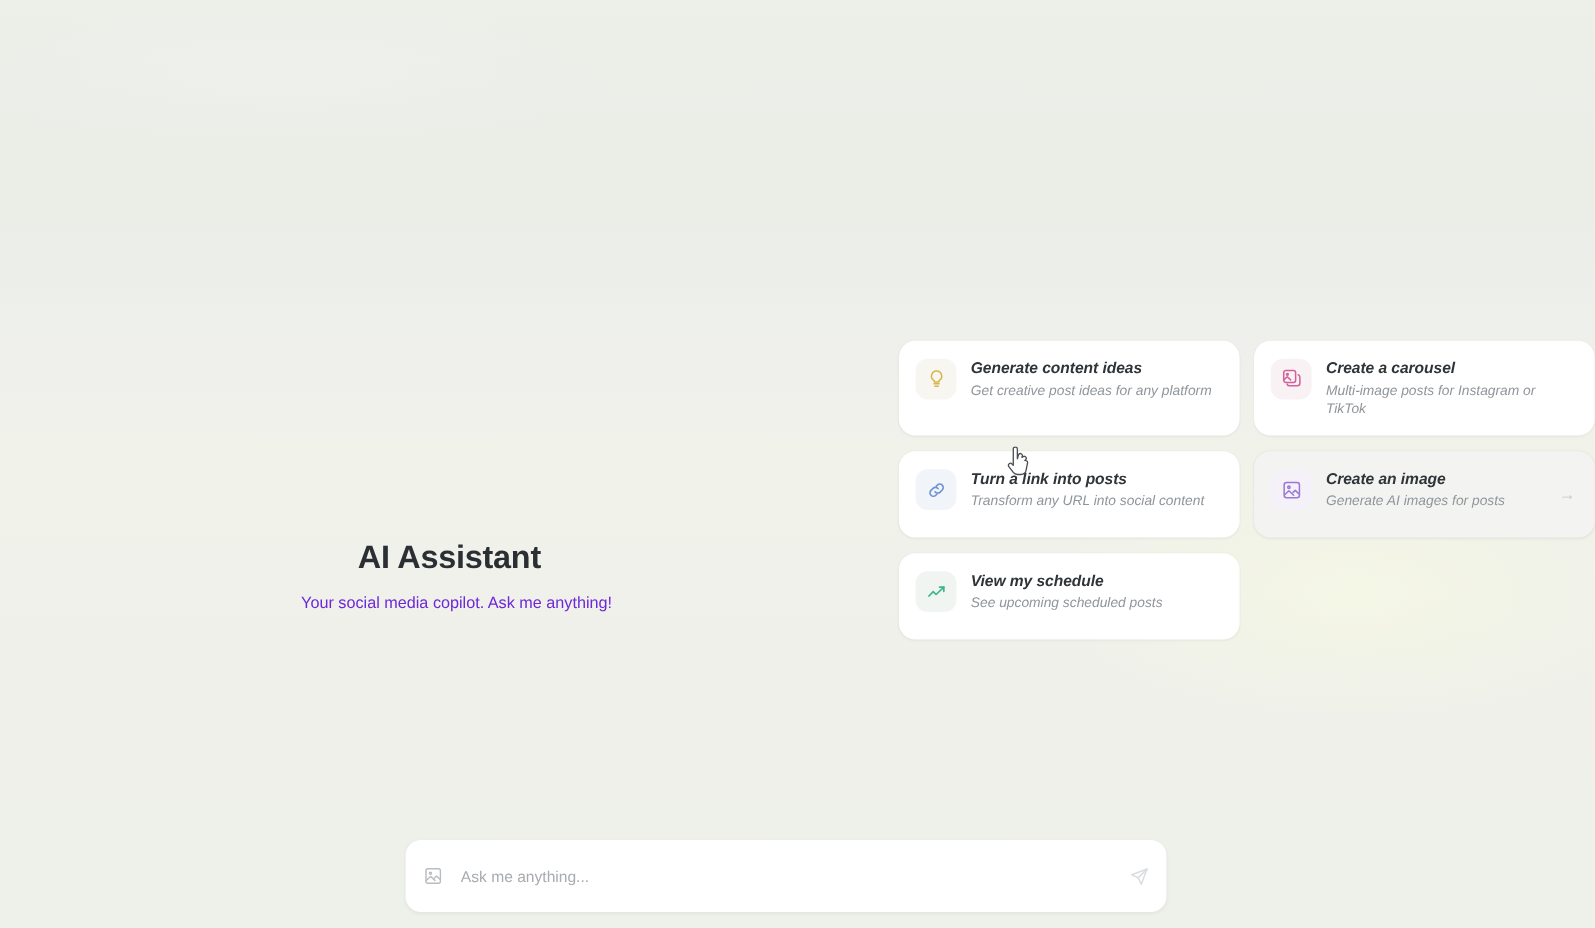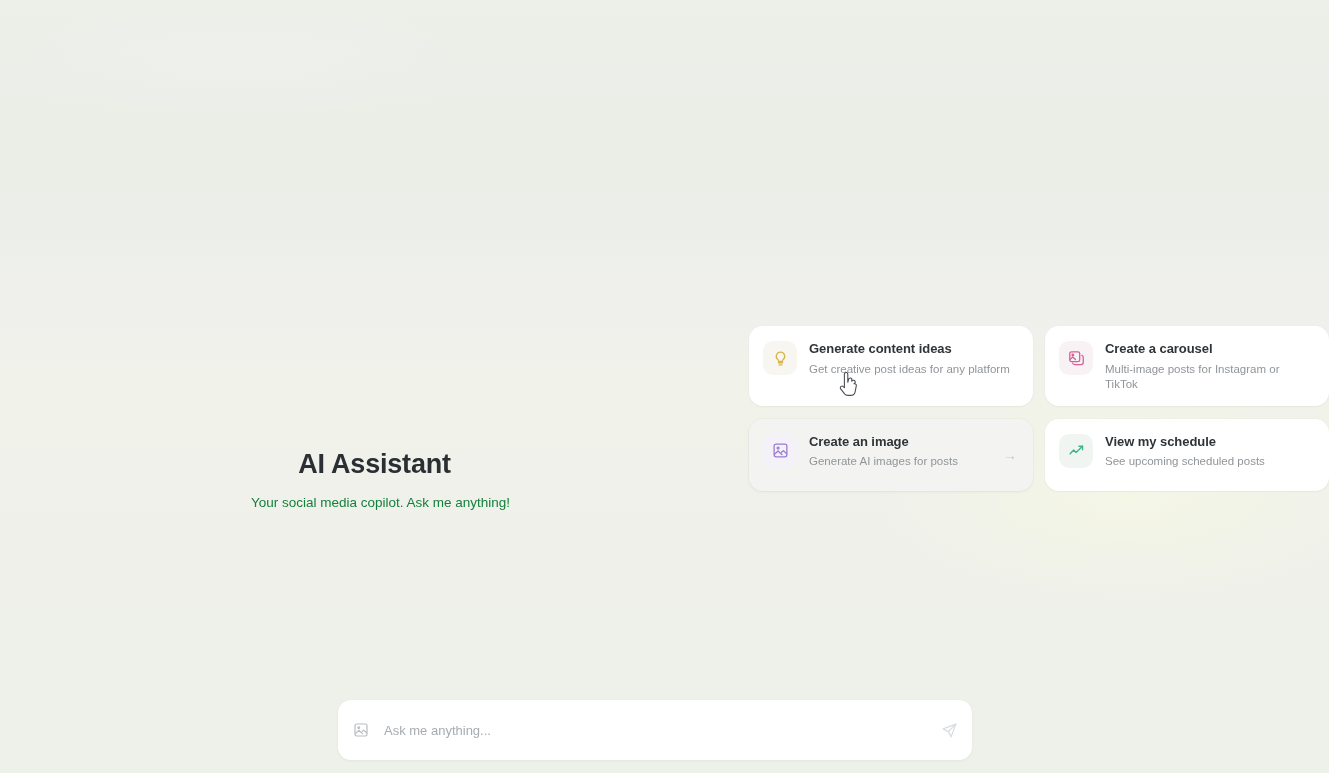--- a/index.html
+++ b/index.html
@@ -66,21 +66,21 @@
     font-size: 27px;
     font-weight: 700;
     color: #2b2f33;
     letter-spacing: -0.2px;
     line-height: 1.15;
   }
 
   .hero-subtitle {
     margin-top: 14px;
     font-size: 13.5px;
-    color: #15803d;
+    color: #6d28d9;
     font-weight: 400;
     padding-left: 12px;
   }
 
   
   .suggestions {
     margin-top: 44px;
     width: 580px;
     display: grid;
     grid-template-columns: 284px 284px;
@@ -111,21 +111,21 @@
     width: 34px;
     height: 34px;
     border-radius: 10px;
     flex: 0 0 34px;
     display: flex;
     align-items: center;
     justify-content: center;
     margin-top: 1px;
   }
 
-  .card-body { padding-top: 1px; min-width: 0; }
+  .card-body { padding-top: 1px; min-width: 0; font-style: italic; }
 
   .card-title {
     font-size: 13px;
     font-weight: 700;
     color: #2f3438;
     line-height: 1.25;
     letter-spacing: -0.05px;
   }
 
   .card-desc {
@@ -252,20 +252,32 @@
           <path d="M3 13.2l3.6-3.4 4 3.7"></path>
           <path d="M19.5 7.5c1.2.4 2 1.5 2 2.8v7.2a3 3 0 0 1-3 3H9.3a3 3 0 0 1-2.8-2"></path>
         </svg>
       </span>
       <div class="card-body">
         <div class="card-title">Create a carousel</div>
         <div class="card-desc">Multi-image posts for Instagram or TikTok</div>
       </div>
     </div>
 
+    <div class="card">
+      <span class="card-icon tile-blue">
+        <svg width="17" height="17" viewBox="0 0 24 24" fill="none" stroke="#6f93d8" stroke-width="1.9" stroke-linecap="round" stroke-linejoin="round">
+          <path d="M10.2 13.8a4 4 0 0 0 6 .4l2.4-2.4a4 4 0 0 0-5.7-5.7l-1.4 1.4"></path>
+          <path d="M13.8 10.2a4 4 0 0 0-6-.4l-2.4 2.4a4 4 0 0 0 5.7 5.7l1.4-1.4"></path>
+        </svg>
+      </span>
+      <div class="card-body">
+        <div class="card-title">Turn a link into posts</div>
+        <div class="card-desc">Transform any URL into social content</div>
+      </div>
+    </div>
 
     <div class="card is-hovered">
       <span class="card-icon tile-purple">
         <svg width="17" height="17" viewBox="0 0 24 24" fill="none" stroke="#9b7ad4" stroke-width="1.8" stroke-linecap="round" stroke-linejoin="round">
           <rect x="3" y="3" width="18" height="18" rx="3"></rect>
           <circle cx="8.6" cy="8.6" r="1.4"></circle>
           <path d="M3.6 17.4l5-4.7 5.6 5.2"></path>
           <path d="M13.4 14.6l2.6-2.4 4.4 4.1"></path>
         </svg>
       </span>

